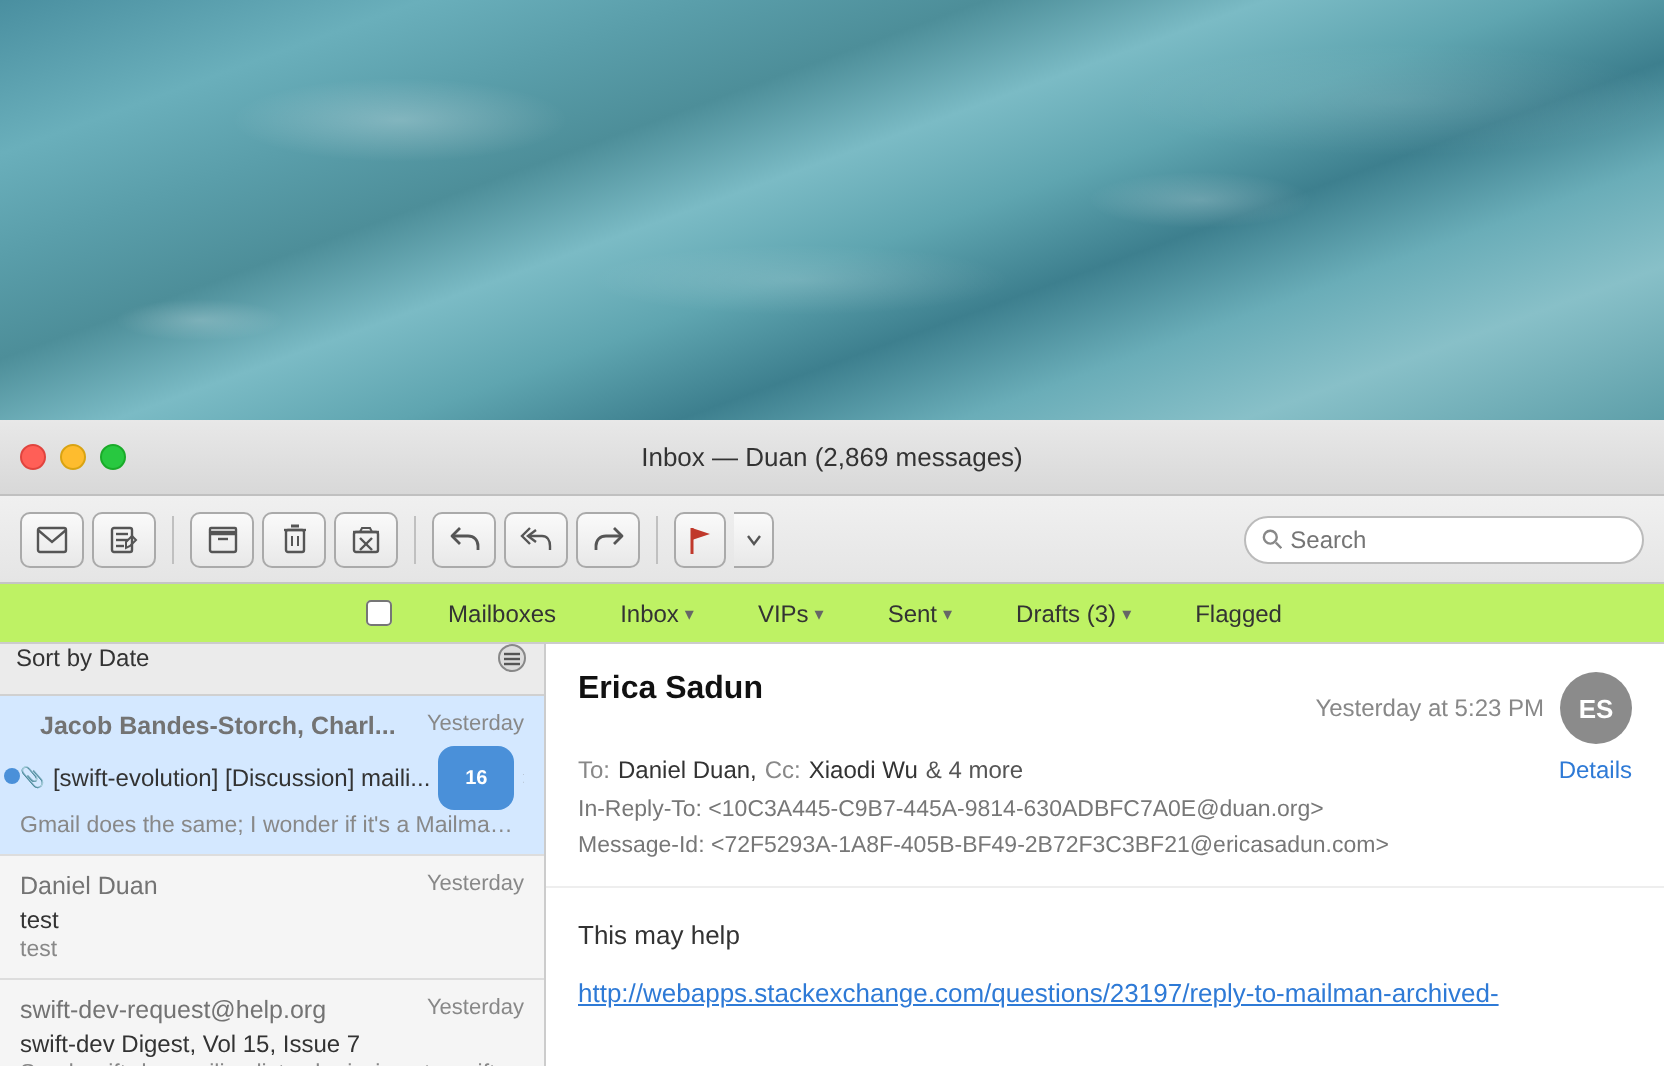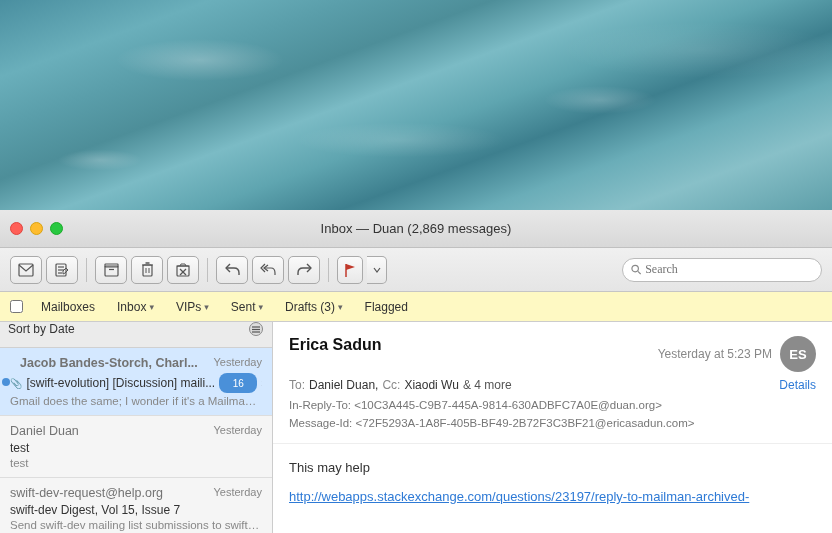--- a/index.html
+++ b/index.html
@@ -108,33 +108,33 @@
       padding: 0 8px;
       gap: 4px;
     }
     .toolbar-search input {
       border: none;
       outline: none;
       background: transparent;
       font-size: 12px;
       color: #333;
       width: 100%;
-      font-family: Liberation Serif, serif;
     }
 
     
     .nav-bar {
       height: 30px;
-      background: #fef9c3;
+      background: #bef264;
       display: flex;
       align-items: center;
       padding: 0 10px;
-      gap: 6px;
+      gap: 16px;
       border-bottom: 1px solid #ccc;
       flex-shrink: 0;
+      justify-content: center;
     }
     .nav-item {
       font-size: 12px;
       color: #333;
       padding: 2px 8px;
       border-radius: 4px;
       cursor: pointer;
       display: flex;
       align-items: center;
       gap: 3px;
@@ -228,23 +228,24 @@
     }
 
     .badge {
       display: inline-flex;
       align-items: center;
       justify-content: center;
       background: #888;
       color: #fff;
       font-size: 10px;
       min-width: 18px;
-      height: 20px;
+      height: 32px;
       border-radius: 8px;
       padding: 0 19px;
+      font-weight: bold;
     }
     .badge.blue { background: #4a90d9; }
 
     .unread-dot {
       width: 8px;
       height: 8px;
       background: #4a90d9;
       border-radius: 50%;
       position: absolute;
       left: 2px;

